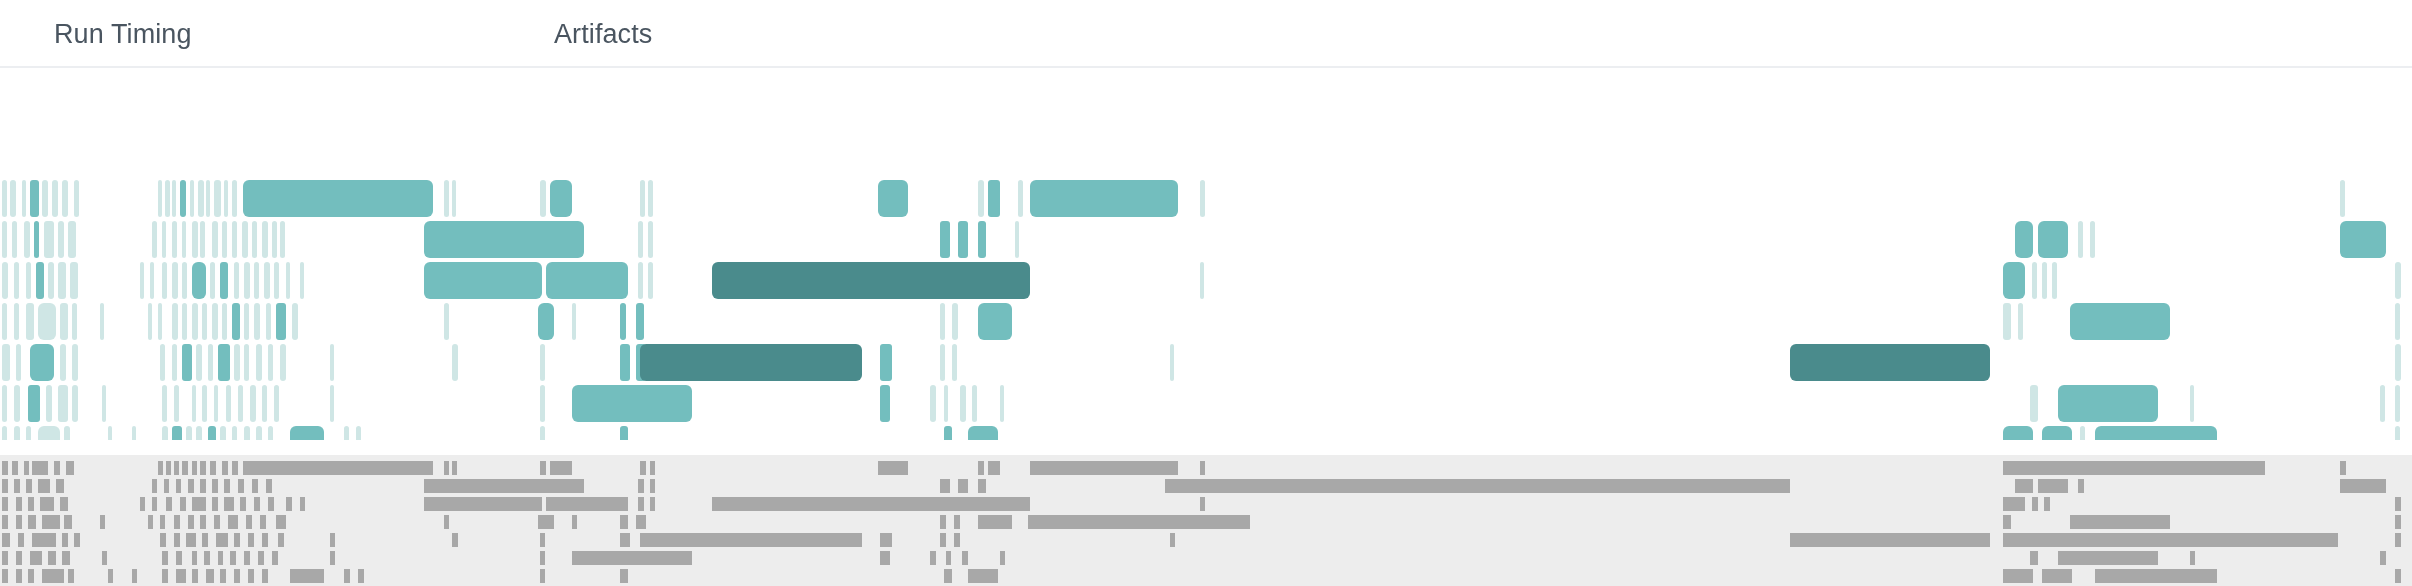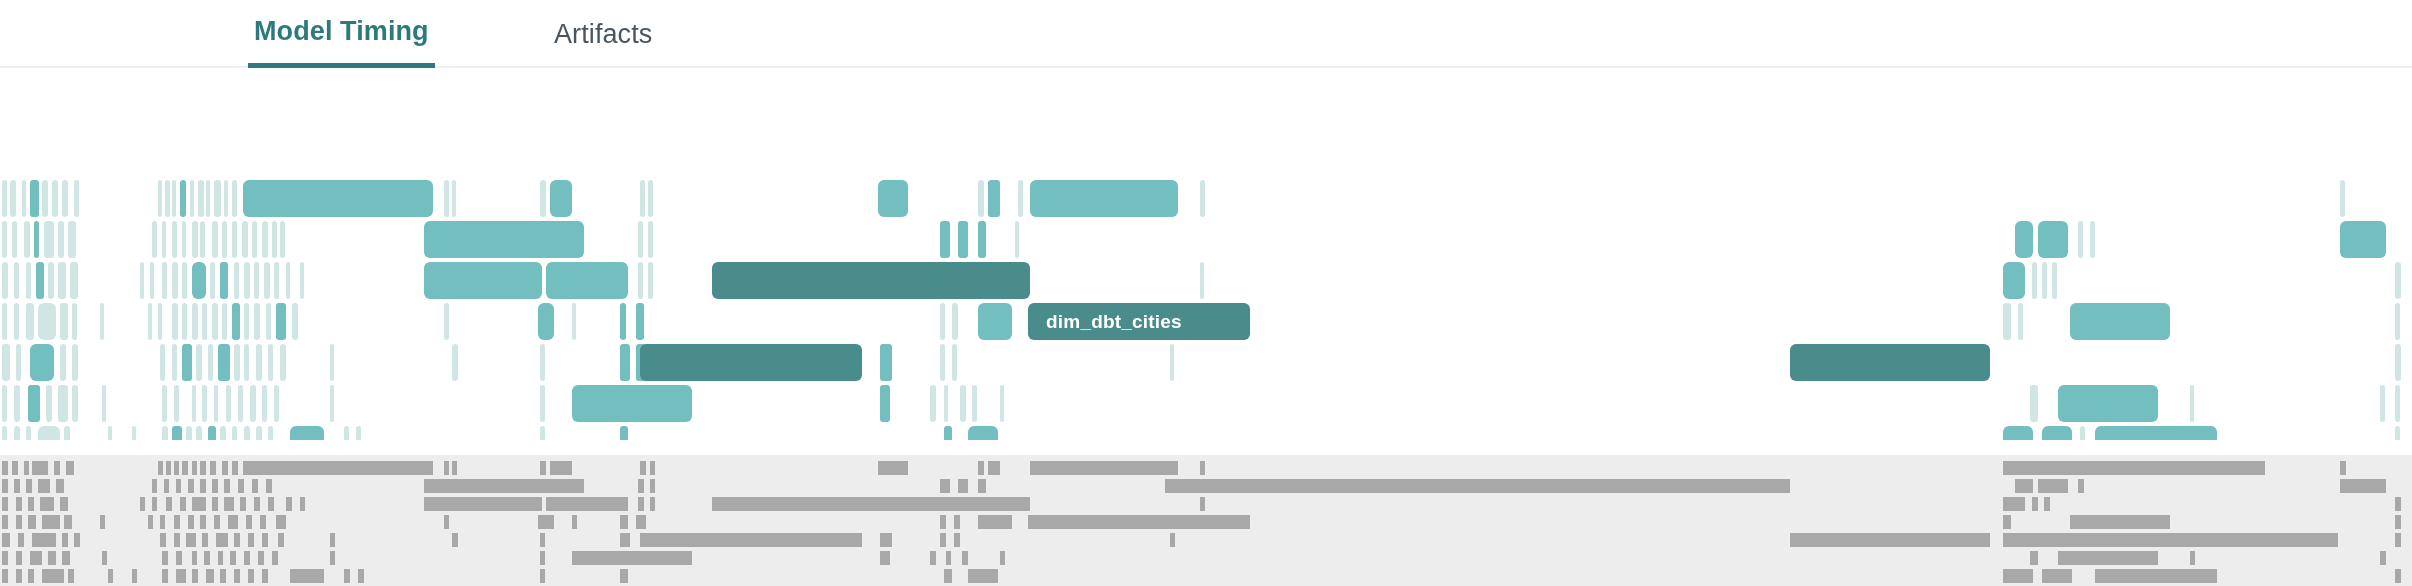--- a/index.html
+++ b/index.html
@@ -59,22 +59,22 @@
     position:absolute;left:0;top:455px;
     width:2412px;height:131px;
     background:#ededed;overflow:hidden;
   }
   .mbar{position:absolute;background:#a8a8a8;}
 </style>
 </head>
 <body>
 
 <div class="tabbar">
-  <div class="tab active" id="tab-1">
-    <span>Model Timing</span>
+  <div class="tab" id="tab-0">
+    <span>Run Timing</span>
   </div>
   <div class="tab" id="tab-2">
     <span>Artifacts</span>
   </div>
 </div>
 
 <div class="chart">
   <div class="plot" id="plot">
       <div class="bar thin" style="left: 2px; top: 110px; width: 5px; height: 37px; background: rgb(207, 230, 229);"></div>
       <div class="bar thin" style="left: 10px; top: 110px; width: 6px; height: 37px; background: rgb(207, 230, 229);"></div>
@@ -196,23 +196,20 @@
       <div class="bar thin" style="left: 276px; top: 233px; width: 10px; height: 37px; background: rgb(115, 190, 190);"></div>
       <div class="bar thin" style="left: 292px; top: 233px; width: 6px; height: 37px; background: rgb(207, 230, 229);"></div>
       <div class="bar thin" style="left: 444px; top: 233px; width: 5px; height: 37px; background: rgb(207, 230, 229);"></div>
       <div class="bar" style="left: 538px; top: 233px; width: 16px; height: 37px; background: rgb(115, 190, 190);"></div>
       <div class="bar thin" style="left: 572px; top: 233px; width: 4px; height: 37px; background: rgb(207, 230, 229);"></div>
       <div class="bar thin" style="left: 620px; top: 233px; width: 6px; height: 37px; background: rgb(115, 190, 190);"></div>
       <div class="bar thin" style="left: 636px; top: 233px; width: 8px; height: 37px; background: rgb(115, 190, 190);"></div>
       <div class="bar thin" style="left: 940px; top: 233px; width: 5px; height: 37px; background: rgb(207, 230, 229);"></div>
       <div class="bar thin" style="left: 952px; top: 233px; width: 6px; height: 37px; background: rgb(207, 230, 229);"></div>
       <div class="bar" style="left: 978px; top: 233px; width: 34px; height: 37px; background: rgb(115, 190, 190);"></div>
-      <div class="bar" style="left: 1028px; top: 233px; width: 222px; height: 37px; background: rgb(74, 139, 140);">
-        <span class="lbl">dim_dbt_cities</span>
-      </div>
       <div class="bar thin" style="left: 2003px; top: 233px; width: 8px; height: 37px; background: rgb(207, 230, 229);"></div>
       <div class="bar thin" style="left: 2018px; top: 233px; width: 5px; height: 37px; background: rgb(207, 230, 229);"></div>
       <div class="bar" style="left: 2070px; top: 233px; width: 100px; height: 37px; background: rgb(115, 190, 190);"></div>
       <div class="bar thin" style="left: 2395px; top: 233px; width: 5px; height: 37px; background: rgb(207, 230, 229);"></div>
       <div class="bar thin" style="left: 2px; top: 274px; width: 8px; height: 37px; background: rgb(207, 230, 229);"></div>
       <div class="bar thin" style="left: 16px; top: 274px; width: 5px; height: 37px; background: rgb(207, 230, 229);"></div>
       <div class="bar" style="left: 30px; top: 274px; width: 24px; height: 37px; background: rgb(115, 190, 190);"></div>
       <div class="bar thin" style="left: 60px; top: 274px; width: 6px; height: 37px; background: rgb(207, 230, 229);"></div>
       <div class="bar thin" style="left: 72px; top: 274px; width: 6px; height: 37px; background: rgb(207, 230, 229);"></div>
       <div class="bar thin" style="left: 160px; top: 274px; width: 5px; height: 37px; background: rgb(207, 230, 229);"></div>

